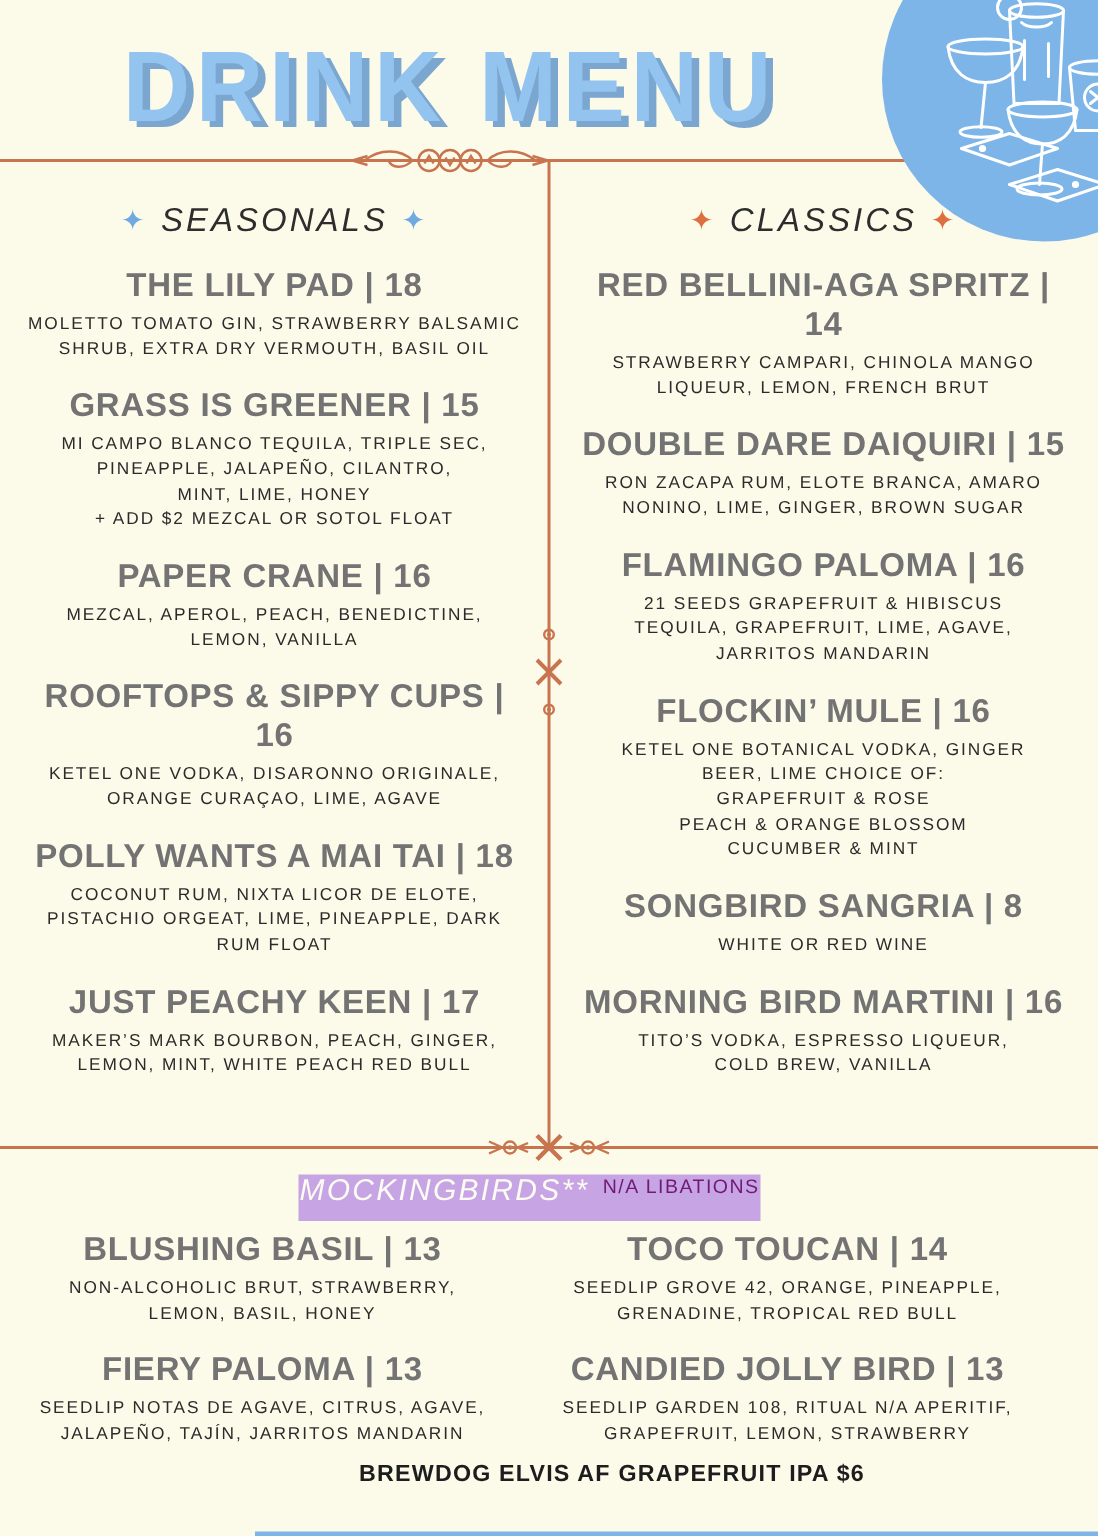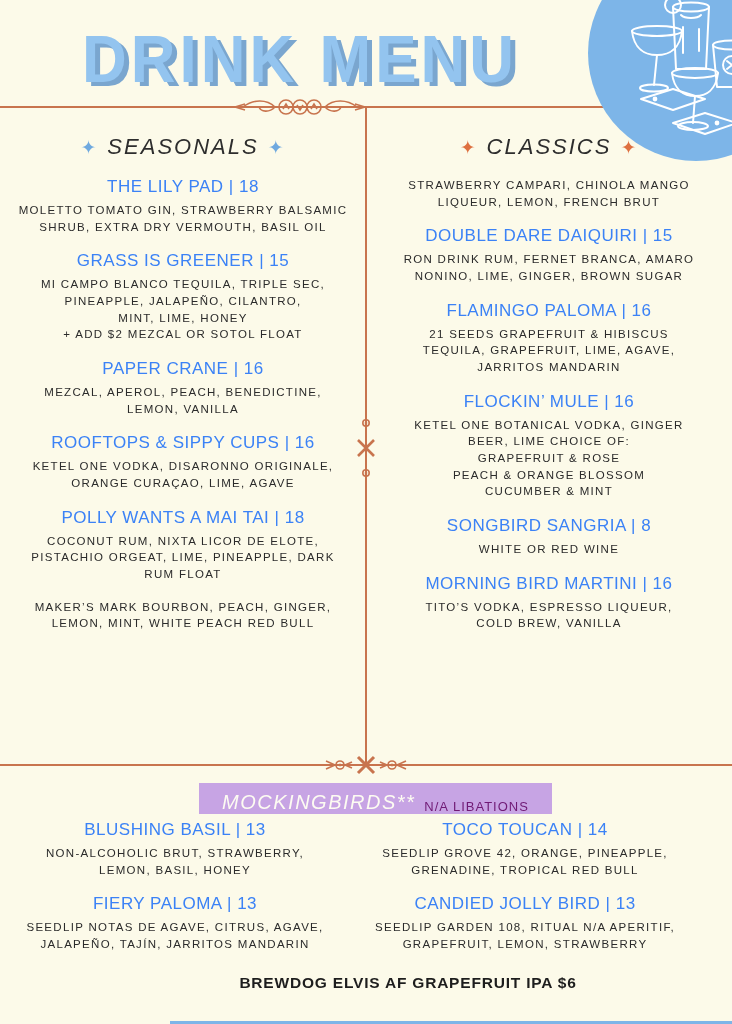--- a/index.html
+++ b/index.html
@@ -52,32 +52,32 @@
     display:flex;align-items:center;justify-content:center;gap:9px;
     font-style:italic;font-size:22px;letter-spacing:2px;
     font-weight:500;color:#2d2d2d;
     margin:18px 0 17px;
   }
   .sparkle{font-style:normal;font-size:19px;line-height:1;}
   .sparkle-blue{color:#6FA9DF;}
   .sparkle-orange{color:#DE7040;}
   .item{margin-bottom:16px;}
   .item-name{
-    font-size:17px;font-weight:400;letter-spacing:.5px;
-    color:#3b82f6;margin-bottom:5px;
+    font-size:22px;font-weight:700;letter-spacing:.5px;
+    color:#737373;margin-bottom:5px;
   }
   .item-desc{
     font-size:11.5px;letter-spacing:1.3px;line-height:1.45;
     color:#2b2b2b;white-space:pre-line;font-weight:500;
   }
   
   .banner{
-    position:absolute;top:783px;left:199px;width:353px;height:31px;
+    position:absolute;top:783px;left:199px;width:308px;height:31px;
     background:#C7A4E4;z-index:2;
-    display:flex;align-items:flex-end;justify-content:center;gap:9px;
+    display:flex;align-items:flex-start;justify-content:center;gap:9px;
   }
   .banner-title{
     font-style:italic;font-size:20px;letter-spacing:1.5px;
     color:#FDFCF2;font-weight:500;
   }
   .banner-sub{
     font-size:13px;letter-spacing:1px;color:#701a75;font-weight:500;
   }
   .mock-columns{
     position:absolute;top:820px;left:0;width:700px;
@@ -192,38 +192,40 @@
         <div class="item-desc">KETEL ONE VODKA, DISARONNO ORIGINALE,
 ORANGE CURAÇAO, LIME, AGAVE</div>
       </div>
       <div class="item">
         <div class="item-name">POLLY WANTS A MAI TAI | 18</div>
         <div class="item-desc">COCONUT RUM, NIXTA LICOR DE ELOTE,
 PISTACHIO ORGEAT, LIME, PINEAPPLE, DARK
 RUM FLOAT</div>
       </div>
       <div class="item">
+        <div class="item-name">JUST PEACHY KEEN | 17</div>
         <div class="item-desc">MAKER’S MARK BOURBON, PEACH, GINGER,
 LEMON, MINT, WHITE PEACH RED BULL</div>
       </div>
     </div>
 
     <div class="col">
       <div class="col-header">
         <span class="sparkle sparkle-orange">✦</span>
         <span>CLASSICS</span>
         <span class="sparkle sparkle-orange">✦</span>
       </div>
       <div class="item">
+        <div class="item-name">RED BELLINI-AGA SPRITZ | 14</div>
         <div class="item-desc">STRAWBERRY CAMPARI, CHINOLA MANGO
 LIQUEUR, LEMON, FRENCH BRUT</div>
       </div>
       <div class="item">
         <div class="item-name">DOUBLE DARE DAIQUIRI | 15</div>
-        <div class="item-desc">RON DRINK RUM, FERNET BRANCA, AMARO
+        <div class="item-desc">RON ZACAPA RUM, ELOTE BRANCA, AMARO
 NONINO, LIME, GINGER, BROWN SUGAR</div>
       </div>
       <div class="item">
         <div class="item-name">FLAMINGO PALOMA | 16</div>
         <div class="item-desc">21 SEEDS GRAPEFRUIT &amp; HIBISCUS
 TEQUILA, GRAPEFRUIT, LIME, AGAVE,
 JARRITOS MANDARIN</div>
       </div>
       <div class="item">
         <div class="item-name">FLOCKIN’ MULE | 16</div>

